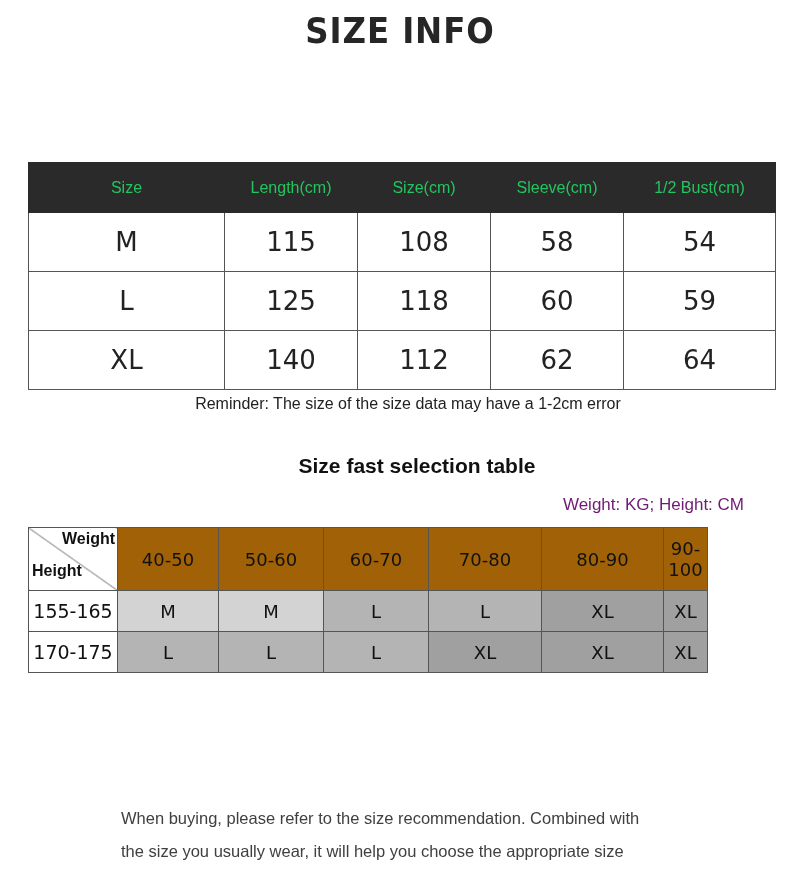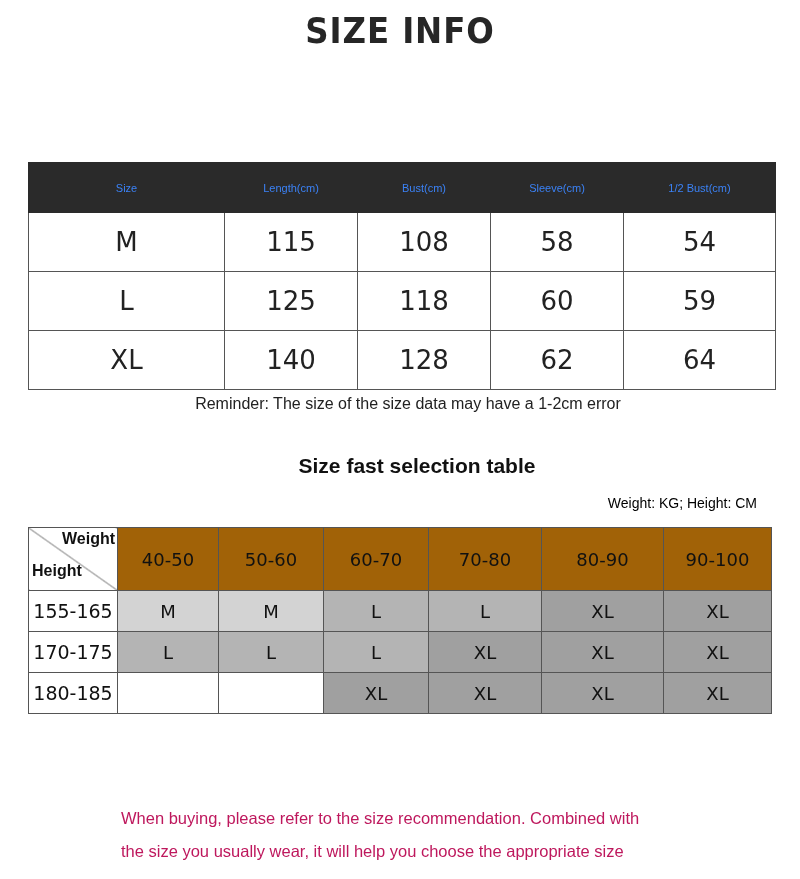--- a/index.html
+++ b/index.html
@@ -1,49 +1,49 @@
 <!DOCTYPE html>
 <html><head>
 <meta charset="utf-8">
 <style>
   html,body{margin:0;padding:0;background:#fff;}
   body{width:800px;height:879px;position:relative;overflow:hidden;font-family:"Liberation Sans",sans-serif;color:#1a1a1a;}
   .title{position:absolute;left:0;top:10px;width:800px;text-align:center;font-family:"DejaVu Sans",sans-serif;font-weight:bold;font-size:36px;letter-spacing:1px;color:#262626;transform:scaleX(0.9);}
   table{border-collapse:collapse;position:absolute;}
   .t1{left:28px;top:162px;width:748px;}
-  .t1 th{background:#2a2a2a;color:#3b82f6;font-weight:normal;font-size:11px;height:47px;border:1px solid #2a2a2a;}
+  .t1 th{background:#2a2a2a;color:#22c55e;font-weight:normal;font-size:16px;height:47px;border:1px solid #2a2a2a;}
   .t1 td{height:56px;border:1px solid #555;text-align:center;font-family:"DejaVu Sans",sans-serif;font-size:26px;color:#222;}
   .reminder{position:absolute;left:0;top:395px;width:816px;text-align:center;font-size:16px;color:#222;}
   .sub{position:absolute;left:0;top:454px;width:834px;text-align:center;font-size:21px;font-weight:bold;color:#111;}
-  .units{position:absolute;right:43px;top:495px;font-size:14px;color:#000000;}
-  .t2{left:28px;top:527px;width:744px;}
+  .units{position:absolute;right:56px;top:495px;font-size:17px;color:#701a75;}
+  .t2{left:28px;top:527px;width:680px;}
   .t2 th,.t2 td{border:1px solid #555;text-align:center;font-family:"DejaVu Sans",sans-serif;font-size:18px;color:#111;}
   .t2 th{height:60px;font-weight:normal;background:#a16207;}
   .t2 td{height:38px;}
   .t2 td.h{background:#fff;font-size:19px;}
   .diag{position:relative;padding:0;width:88px;background:linear-gradient(to top right,#fff calc(50% - 0.7px),#555 50%,#fff calc(50% + 0.7px)) !important;}
   .diag .w{position:absolute;right:2px;top:2px;font-family:"Liberation Sans",sans-serif;font-weight:bold;font-size:16px;}
   .diag .hh{position:absolute;left:3px;bottom:10px;font-family:"Liberation Sans",sans-serif;font-weight:bold;font-size:16px;}
   .c-M{background:#d3d3d3;}
   .c-L{background:#b4b4b4;}
   .c-XL{background:#a0a0a0;}
   .c-{background:#fff;}
-  .note{position:absolute;left:121px;font-size:16.5px;color:#be185d;}
+  .note{position:absolute;left:121px;font-size:16.5px;color:#404040;}
 </style>
 </head>
 <body>
 
 <div class="title">SIZE INFO</div>
 
 <table class="t1">
   <thead>
     <tr>
       <th style="width:193px">Size</th>
       <th style="width:130px">Length(cm)</th>
-      <th style="width:130px">Bust(cm)</th>
+      <th style="width:130px">Size(cm)</th>
       <th style="width:130px">Sleeve(cm)</th>
       <th>1/2 Bust(cm)</th>
     </tr>
   </thead>
   <tbody>
     <tr>
       <td>M</td>
       <td>115</td>
       <td>108</td>
       <td>58</td>
@@ -52,21 +52,21 @@
     <tr>
       <td>L</td>
       <td>125</td>
       <td>118</td>
       <td>60</td>
       <td>59</td>
     </tr>
     <tr>
       <td>XL</td>
       <td>140</td>
-      <td>128</td>
+      <td>112</td>
       <td>62</td>
       <td>64</td>
     </tr>
   </tbody>
 </table>
 
 <div class="reminder">Reminder: The size of the size data may have a 1-2cm error</div>
 <div class="sub">Size fast selection table</div>
 <div class="units">Weight: KG; Height: CM</div>
 
@@ -97,26 +97,17 @@
       </tr>
       <tr>
         <td class="h">170-175</td>
         <td class="c-L">L</td>
         <td class="c-L">L</td>
         <td class="c-L" style="background: rgb(180, 180, 180);">L</td>
         <td class="c-XL">XL</td>
         <td class="c-XL">XL</td>
         <td class="c-XL">XL</td>
       </tr>
-      <tr>
-        <td class="h">180-185</td>
-        <td class="c-"></td>
-        <td class="c-"></td>
-        <td class="c-XL">XL</td>
-        <td class="c-XL">XL</td>
-        <td class="c-XL">XL</td>
-        <td class="c-XL">XL</td>
-      </tr>
     </tbody>
 </table>
 
 <div class="note" style="top:809px">When buying, please refer to the size recommendation. Combined with</div>
 <div class="note" style="top:842px">the size you usually wear, it will help you choose the appropriate size</div>
 
 </body></html>

